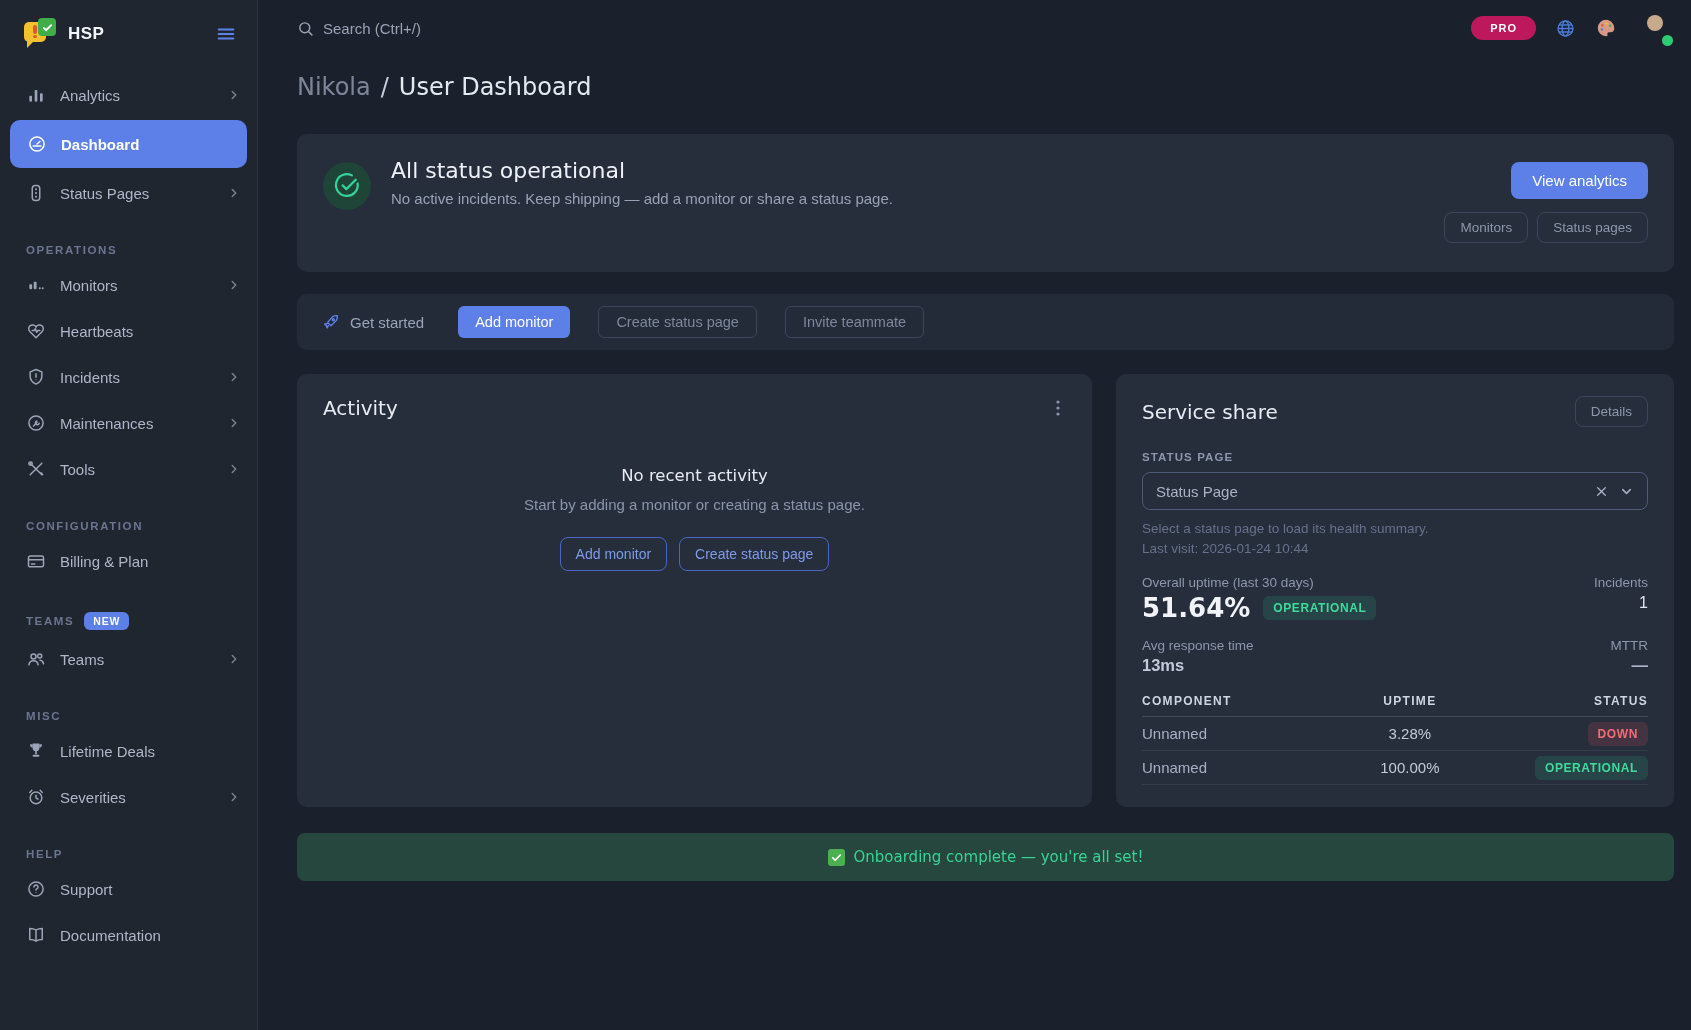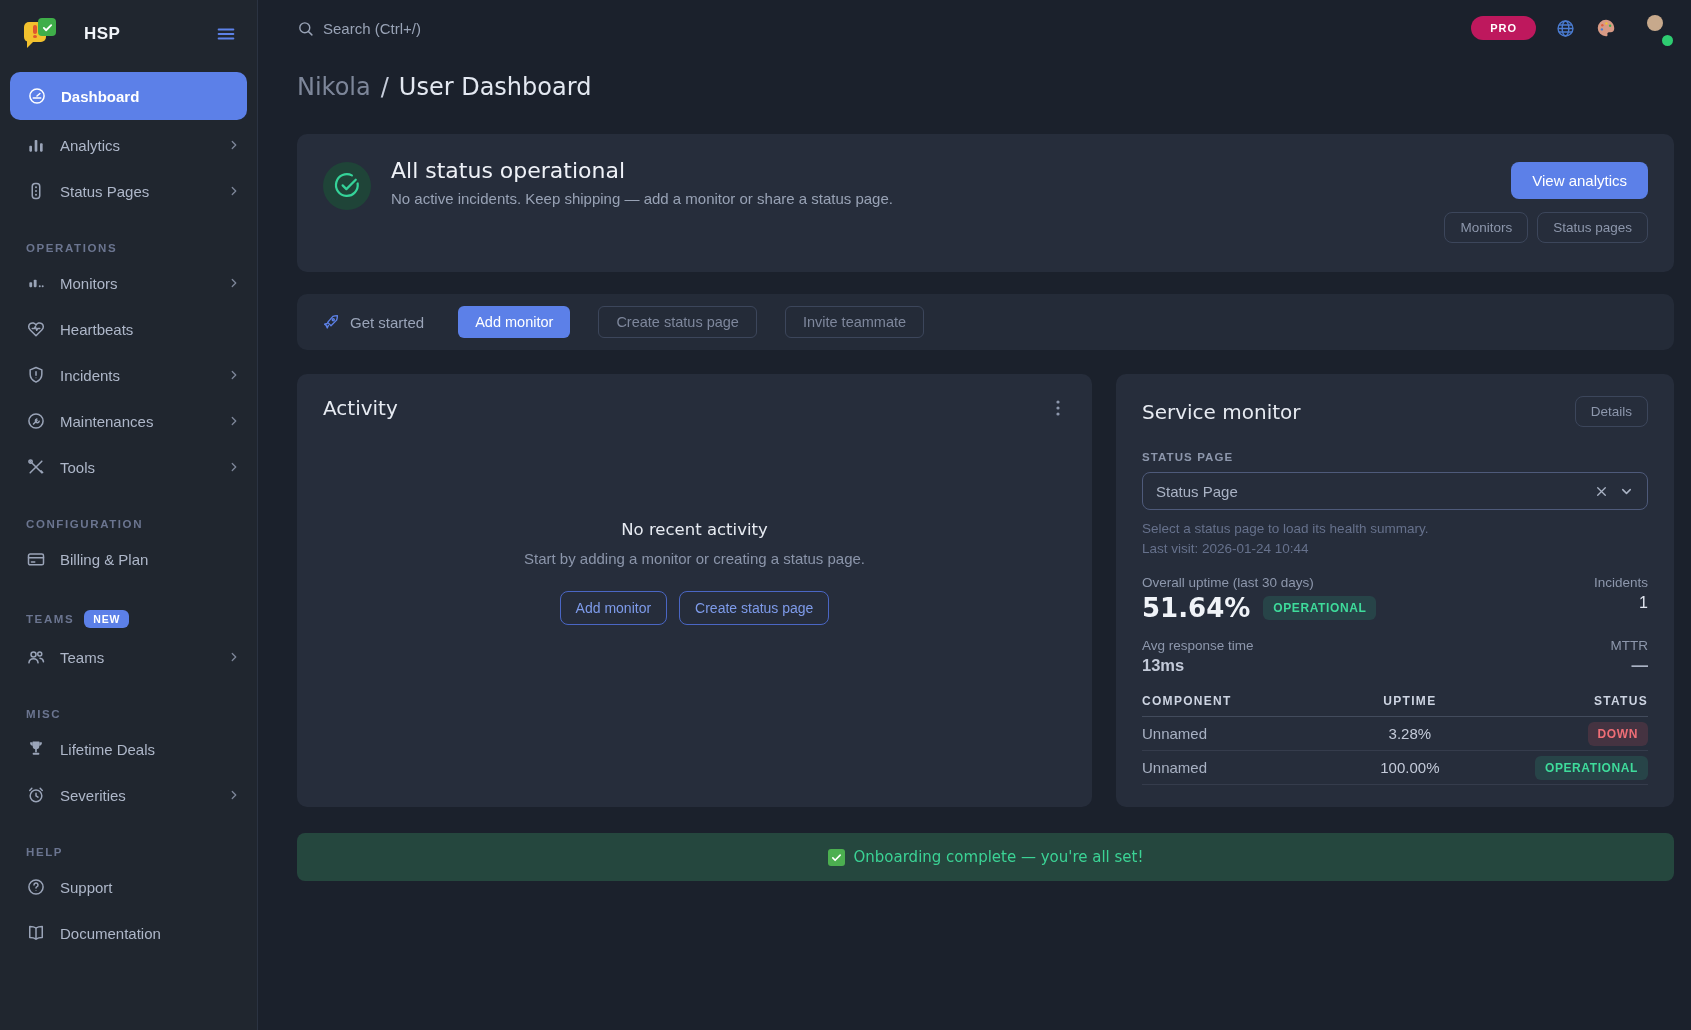--- a/index.html
+++ b/index.html
@@ -5,21 +5,21 @@
   * { margin:0; padding:0; box-sizing:border-box; }
   html,body { width:1691px; height:1030px; overflow:hidden; }
   body {
     font-family:"Liberation Sans","DejaVu Sans",sans-serif;
     background:#1b212c; color:#e6eaf2; display:flex;
   }
   svg { display:block; }
 
   
   .sidebar { width:258px; min-width:258px; background:#20262f; border-right:1px solid #2b3342; height:1030px; overflow:hidden; }
-  .logo-row { display:flex; align-items:center; gap:28px; padding:18px 20px 10px 24px; }
+  .logo-row { display:flex; align-items:center; gap:12px; padding:18px 20px 10px 24px; }
   .logo-mark { position:relative; width:32px; height:32px; }
   .logo-bubble { position:absolute; left:0; top:4px; width:22px; height:20px; background:#f2c12e; border-radius:5px; }
   .logo-bubble::after { content:""; position:absolute; left:3px; bottom:-6px; border:5px solid transparent; border-top-color:#f2c12e; border-left-color:#f2c12e; }
   .logo-excl { position:absolute; left:9px; top:7px; width:4px; height:9px; background:#e0562e; border-radius:2px; }
   .logo-excl::after { content:""; position:absolute; left:0; bottom:-4px; width:4px; height:3px; background:#e0562e; border-radius:50%; }
   .logo-check { position:absolute; right:0; top:0; width:18px; height:18px; background:#3fae49; border-radius:4px; display:grid; place-items:center; }
   .logo-text { font-size:17px; font-weight:700; letter-spacing:.5px; color:#f2f5fa; }
   .hamburger { margin-left:auto; color:#5d82e9; cursor:pointer; }
 
   .nav { margin-top:12px; }
@@ -64,21 +64,21 @@
   .gs-label { color:#9aa4b8; font-size:15px; display:flex; align-items:center; gap:10px; margin-right:6px; }
   .btn-primary-sm { background:#5c80e8; color:#fff; font-size:14.5px; padding:8px 17px; border-radius:6px; border:none; }
   .btn-ghost-md { background:transparent; border:1px solid #3c465b; color:#7e879c; font-size:14.5px; padding:7px 17px; border-radius:6px; }
 
   .cards { margin-top:24px; display:grid; grid-template-columns:1fr 558px; gap:24px; height:430px; }
   .card { background:#262d3b; border-radius:10px; padding:22px 26px; }
   .card-head { display:flex; align-items:center; justify-content:space-between; }
   .card-title { font-family:"DejaVu Sans",sans-serif; font-size:20px; color:#e7ebf2; }
   .kebab { color:#8d97ac; cursor:pointer; padding:2px 6px; }
 
-  .activity-empty { text-align:center; margin-top:100px; }
+  .activity-empty { text-align:center; margin-top:46px; }
   .ae-title { font-family:"DejaVu Sans",sans-serif; font-size:16.5px; color:#e7ebf2; margin-bottom:11px; }
   .ae-sub { font-size:15px; color:#8b95aa; margin-bottom:24px; }
   .ae-buttons { display:flex; gap:12px; justify-content:center; }
   .btn-blue-outline { background:transparent; border:1px solid #4a66c4; color:#7e9bea; font-size:14px; padding:8px 15px; border-radius:8px; }
 
   .sh-label { margin-top:24px; font-size:11.5px; letter-spacing:1.1px; color:#8d97ac; font-weight:700; }
   .sh-select { margin-top:9px; height:38px; border:1px solid #4e5a7a; border-radius:8px; display:flex; align-items:center; padding:0 13px; color:#aab3c5; font-size:15px; cursor:pointer; }
   .sh-select-icons { margin-left:auto; display:flex; align-items:center; gap:11px; color:#aab3c5; }
   .sh-helper { margin-top:11px; font-size:13.5px; color:#66718c; }
   .sh-lastvisit { margin-top:5px; font-size:13.5px; color:#66718c; }
@@ -122,44 +122,44 @@
     </div>
     <span class="logo-text">HSP</span>
     <span class="hamburger">
       <svg width="22" height="22" viewBox="0 0 24 24" fill="none" stroke="currentColor" stroke-width="2.2" stroke-linecap="round">
           <path d="M4 7h16M4 12h16M4 17h16"></path>
         </svg>
     </span>
   </div>
 
   <nav class="nav">
+    <div class="nav-item">
+      <span class="ni-icon">
+          <svg width="20" height="20" viewBox="0 0 24 24" fill="currentColor">
+            <rect x="4" y="13" width="3.2" height="7" rx="1"></rect>
+            <rect x="10.4" y="6" width="3.2" height="14" rx="1"></rect>
+            <rect x="16.8" y="10" width="3.2" height="10" rx="1"></rect>
+          </svg>
+        </span>
+      <span>Analytics</span>
+      <span class="chev">
+          <svg width="14" height="14" viewBox="0 0 24 24" fill="none" stroke="currentColor" stroke-width="2.2" stroke-linecap="round" stroke-linejoin="round">
+            <path d="M9 6l6 6-6 6"></path>
+          </svg>
+        </span>
+    </div>
     <div class="nav-item active">
       <span class="ni-icon">
           <svg width="20" height="20" viewBox="0 0 24 24" fill="none" stroke="currentColor" stroke-width="1.8" stroke-linecap="round">
             <circle cx="12" cy="12" r="8.5"></circle>
             <path d="M12 12l3.5-3"></path>
             <path d="M7.5 14.5h9"></path>
           </svg>
         </span>
       <span>Dashboard</span>
-    </div>
-    <div class="nav-item">
-      <span class="ni-icon">
-          <svg width="20" height="20" viewBox="0 0 24 24" fill="currentColor">
-            <rect x="4" y="13" width="3.2" height="7" rx="1"></rect>
-            <rect x="10.4" y="6" width="3.2" height="14" rx="1"></rect>
-            <rect x="16.8" y="10" width="3.2" height="10" rx="1"></rect>
-          </svg>
-        </span>
-      <span>Analytics</span>
-      <span class="chev">
-          <svg width="14" height="14" viewBox="0 0 24 24" fill="none" stroke="currentColor" stroke-width="2.2" stroke-linecap="round" stroke-linejoin="round">
-            <path d="M9 6l6 6-6 6"></path>
-          </svg>
-        </span>
     </div>
     <div class="nav-item">
       <span class="ni-icon">
           <svg width="20" height="20" viewBox="0 0 24 24" fill="none" stroke="currentColor" stroke-width="1.8">
             <rect x="7.5" y="3" width="9" height="18" rx="3.5"></rect>
             <circle cx="12" cy="7.6" r="1.2" fill="currentColor" stroke="none"></circle>
             <circle cx="12" cy="12" r="1.2" fill="currentColor" stroke="none"></circle>
             <circle cx="12" cy="16.4" r="1.2" fill="currentColor" stroke="none"></circle>
           </svg>
         </span>
@@ -431,21 +431,21 @@
         <div class="ae-sub">Start by adding a monitor or creating a status page.</div>
         <div class="ae-buttons">
           <button class="btn btn-blue-outline">Add monitor</button>
           <button class="btn btn-blue-outline">Create status page</button>
         </div>
       </div>
     </section>
 
     <section class="card">
       <div class="card-head">
-        <div class="card-title">Service monitor</div>
+        <div class="card-title">Service share</div>
         <button class="btn btn-ghost">Details</button>
       </div>
 
       <div class="sh-label">STATUS PAGE</div>
       <div class="sh-select">
         <span>Status Page</span>
         <span class="sh-select-icons">
           <span>
               <svg width="13" height="13" viewBox="0 0 24 24" fill="none" stroke="currentColor" stroke-width="2.4" stroke-linecap="round">
                 <path d="M5 5l14 14M19 5L5 19"></path>

